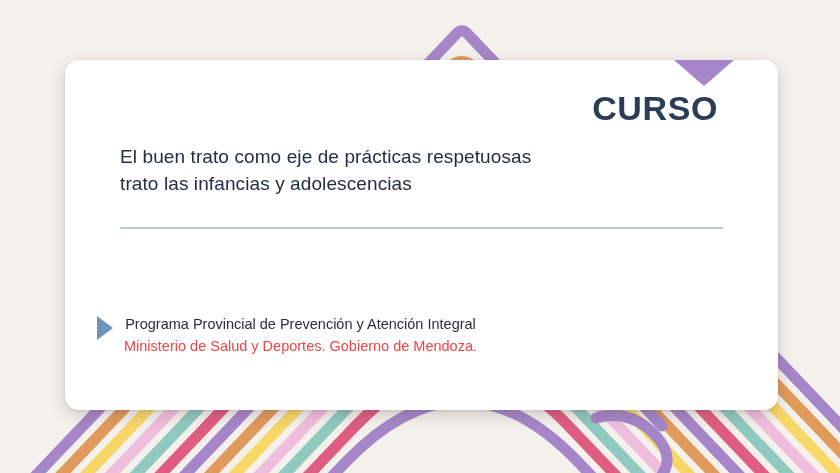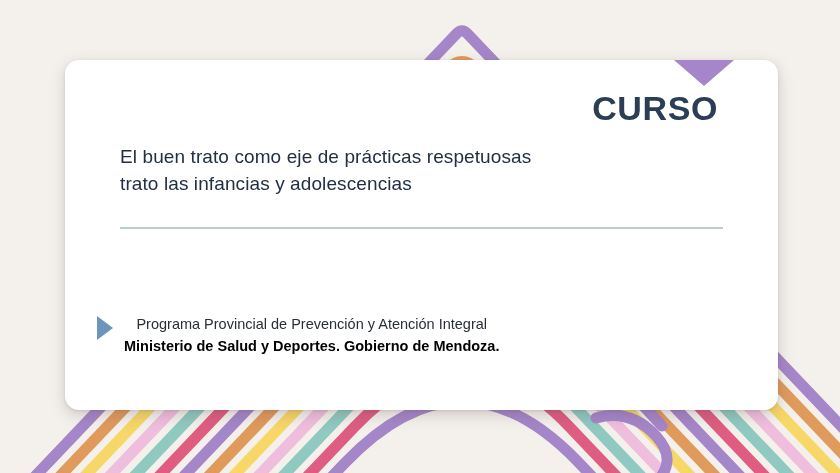--- a/index.html
+++ b/index.html
@@ -49,21 +49,21 @@
 
   #footer{position:absolute;left:32px;top:253px;display:flex;align-items:flex-start;text-align:center;}
   .blue-tri{
     flex:0 0 auto;margin-top:3px;margin-right:11px;
     width:0;height:0;
     border-top:12px solid transparent;border-bottom:12px solid transparent;
     border-left:16px solid #6d94bd;
   }
   #footer-text{font-size:14.5px;line-height:1.52;color:#2a2f36;}
   #footer-text .ln{display:block;}
-  #footer-text .teal{color:#000000;font-weight:bold;}
+  #footer-text .teal{color:#ef4444;}
 </style>
 </head>
 <body>
 
 <div id="stage">
 
   <div id="bg">
     <svg width="840" height="473" viewBox="0 0 840 473">
       <rect x="0" y="0" width="840" height="473" fill="#f4f1ec"></rect>
       <g id="bands" fill="none" stroke-linecap="round" stroke-linejoin="round">

